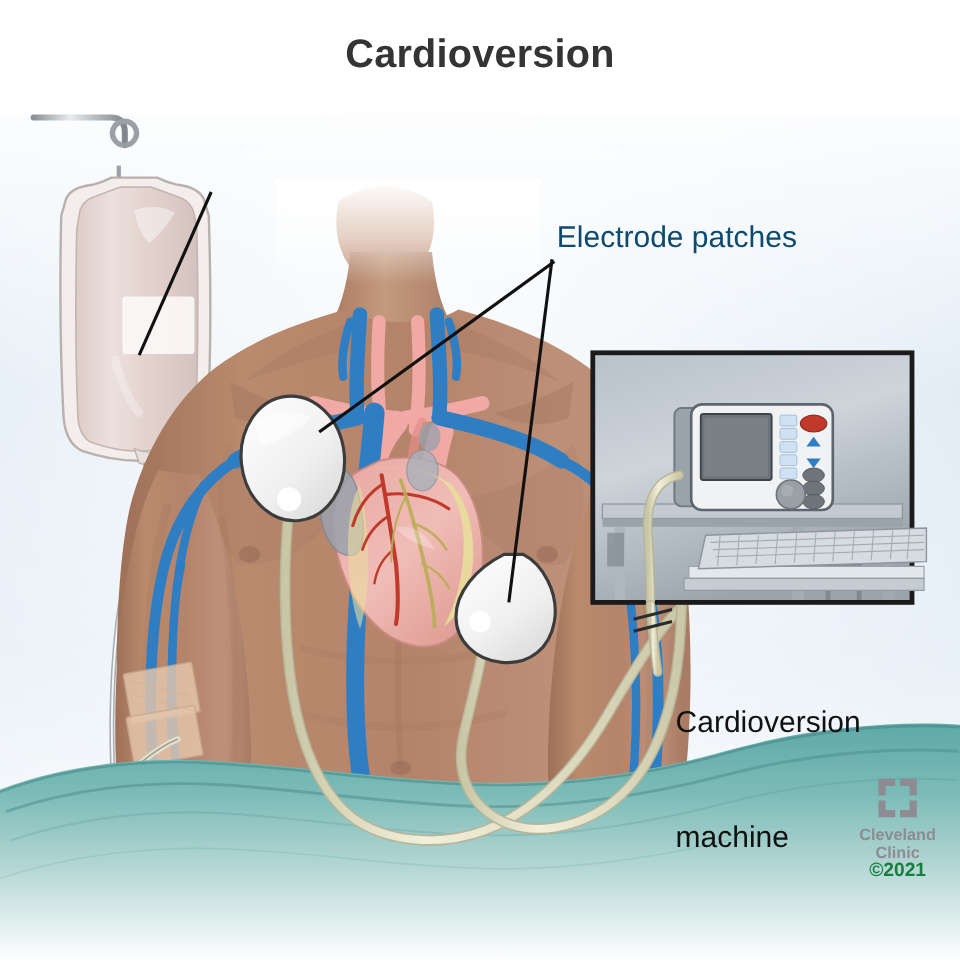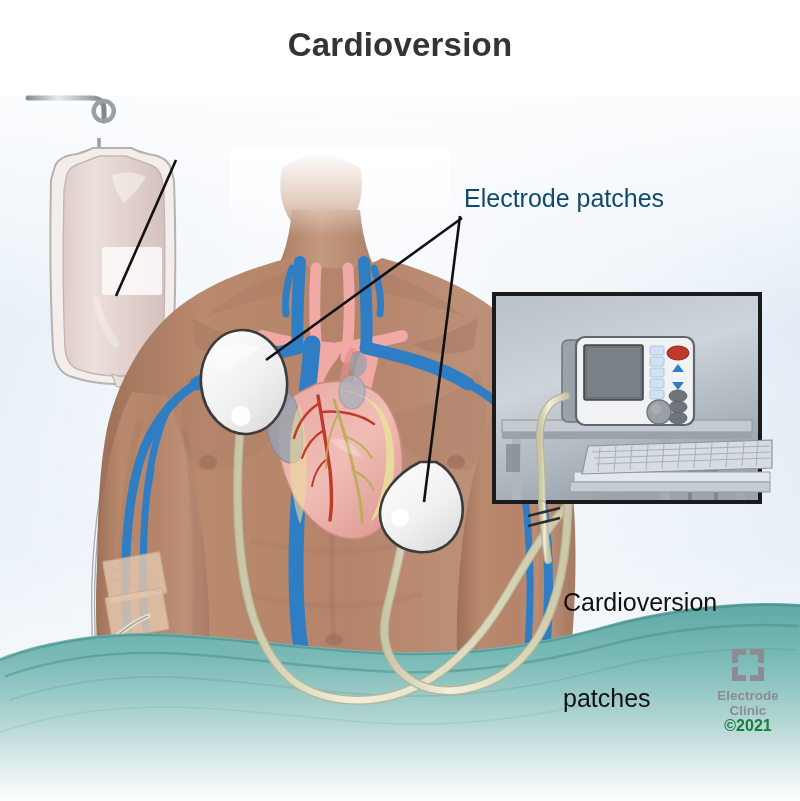--- a/index.html
+++ b/index.html
@@ -382,30 +382,30 @@
     </g>
   </svg>
 
   <div id="title" class="txt">Cardioversion</div>
 
 
   <div id="lbl-patches" class="txt">Electrode patches</div>
 
   <div id="lbl-machine" class="txt">
     <div>Cardioversion</div>
-    <div>patches</div>
+    <div>machine</div>
   </div>
 
   <div id="logo">
     <div class="mark">
       <svg width="34" height="34" viewBox="0 0 34 34">
         <path d="M1,1 L15,1 L15,7 L7,7 L7,15 L1,15 Z" fill="#8c8c92"></path>
         <path d="M33,1 L33,15 L27,15 L27,7 L19,7 L19,1 Z" fill="#8c8c92"></path>
         <path d="M33,33 L19,33 L19,27 L27,27 L27,19 L33,19 Z" fill="#8c8c92"></path>
         <path d="M1,33 L1,19 L7,19 L7,27 L15,27 L15,33 Z" fill="#8c8c92"></path>
       </svg>
     </div>
-    <div class="name">Electrode</div>
+    <div class="name">Cleveland</div>
     <div class="name">Clinic</div>
     <div class="copy">©2021</div>
   </div>
 
 </div>
 
 </body></html>

